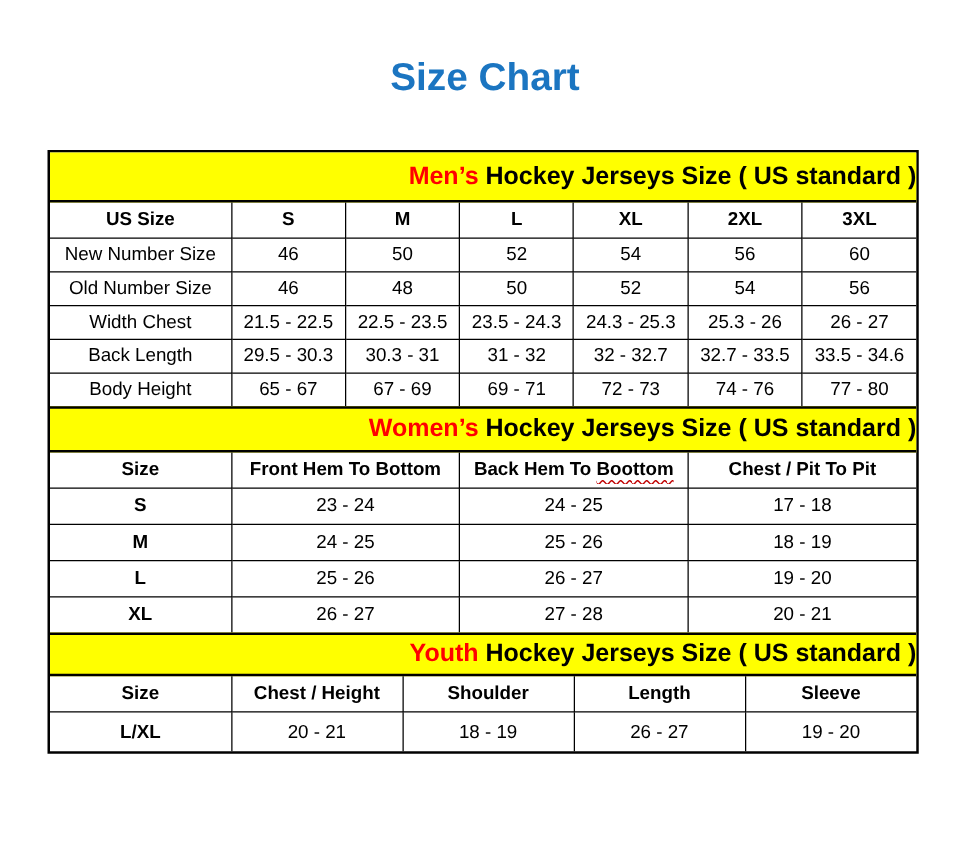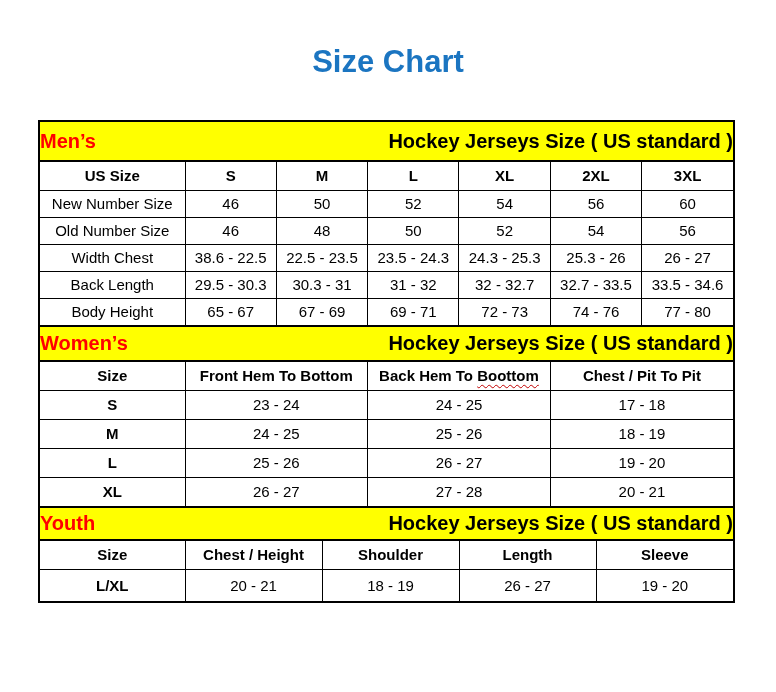--- a/index.html
+++ b/index.html
@@ -26,21 +26,21 @@
     width: 693px;
     border: 2px solid #000;
   }
   .band {
     height: 33px;
     background: #ffff00;
     border-top: 2px solid #000;
     border-bottom: 2px solid #000;
     display: flex;
     align-items: center;
-    justify-content: space-between;
+    justify-content: flex-end;
     font-size: 20px;
     font-weight: bold;
     white-space: pre;
   }
   .band.first { border-top: none; height: 38px; }
   .band.youth-band { height: 31px; }
   .band .hl { color: #ff0000; }
   table.tbl {
     width: 100%;
     border-collapse: collapse;
@@ -122,21 +122,21 @@
         <td class="lbl reg">Old Number Size</td>
         <td>46</td>
         <td>48</td>
         <td>50</td>
         <td>52</td>
         <td>54</td>
         <td>56</td>
       </tr>
       <tr>
         <td class="lbl reg">Width Chest</td>
-        <td>38.6 - 22.5</td>
+        <td>21.5 - 22.5</td>
         <td>22.5 - 23.5</td>
         <td>23.5 - 24.3</td>
         <td>24.3 - 25.3</td>
         <td>25.3 - 26</td>
         <td>26 - 27</td>
       </tr>
       <tr>
         <td class="lbl reg">Back Length</td>
         <td>29.5 - 30.3</td>
         <td>30.3 - 31</td>

